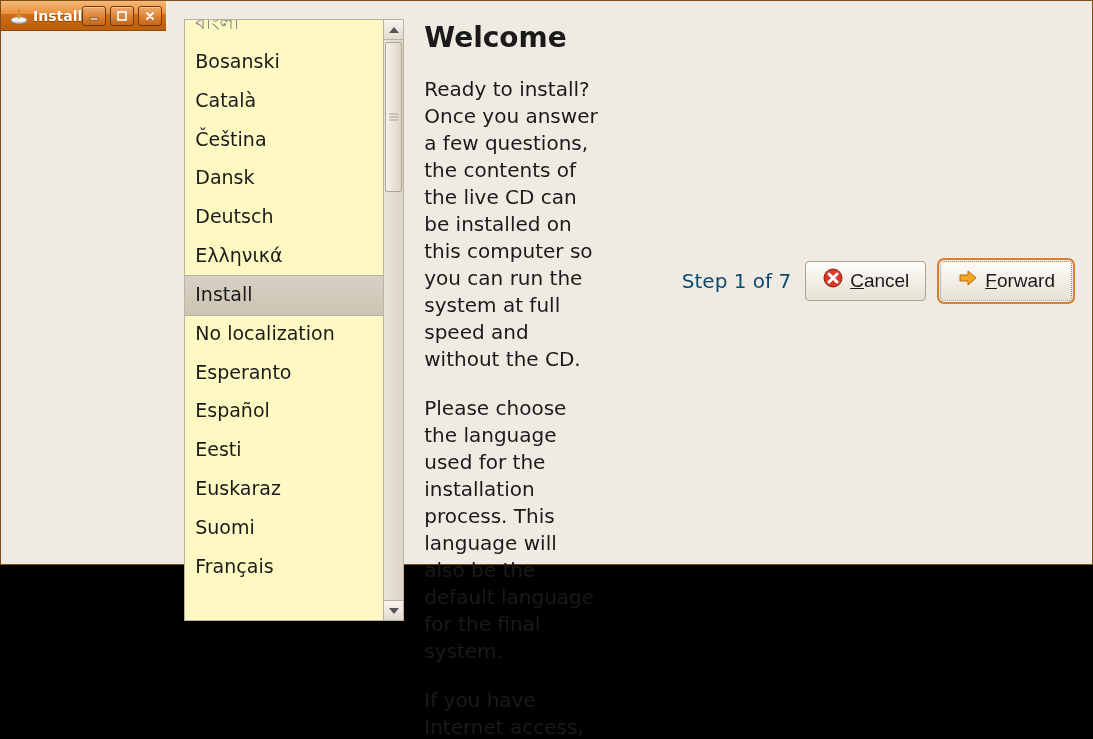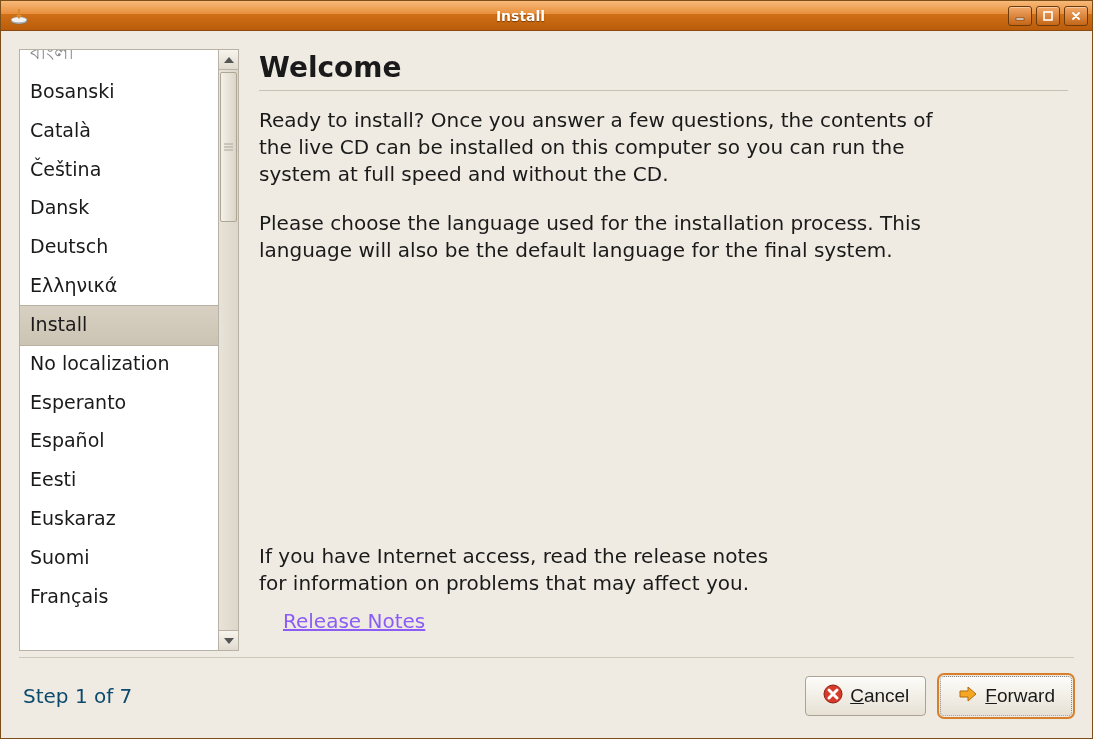--- a/index.html
+++ b/index.html
@@ -4,24 +4,24 @@
 <style>
   * { box-sizing: border-box; }
   html, body {
     margin: 0; padding: 0;
     width: 1093px; height: 739px;
     font-family: "DejaVu Sans", "Liberation Sans", Arial, sans-serif;
     background: #000;
     overflow: hidden;
   }
   .window {
-    width: 1093px; height: 739px;
+    width: 1093px; height: 565px;
     background: #efebe2;
     border: 1px solid #7c4e1a;
-    display: flex; flex-direction: column;
+    display: flex; flex-direction: row;
   }
   
   .titlebar {
     height: 30px;
     background: linear-gradient(to bottom, #f7b97a 0%, #e88f3b 45%, #cf6f16 46%, #bb5c0b 100%);
     border-bottom: 1px solid #8a4a10;
     display: flex; align-items: center;
     padding: 0 4px;
     color: #fff;
   }
@@ -56,21 +56,21 @@
     gap: 20px;
     min-height: 0;
   }
   .lang-panel {
     width: 220px;
     display:flex;
     height: 602px;
   }
   .lang-list {
     flex:1;
-    background:#ffffff;
+    background:#fef9c3;
     border:1px solid #b7b1a6;
     overflow:hidden;
     font-size: 19px;
     color:#1a1a1a;
   }
   .lang-item {
     padding: 8px 10px 9px 10px;
     line-height: 1.15;
     white-space:nowrap; overflow:hidden; text-overflow:clip;
   }

